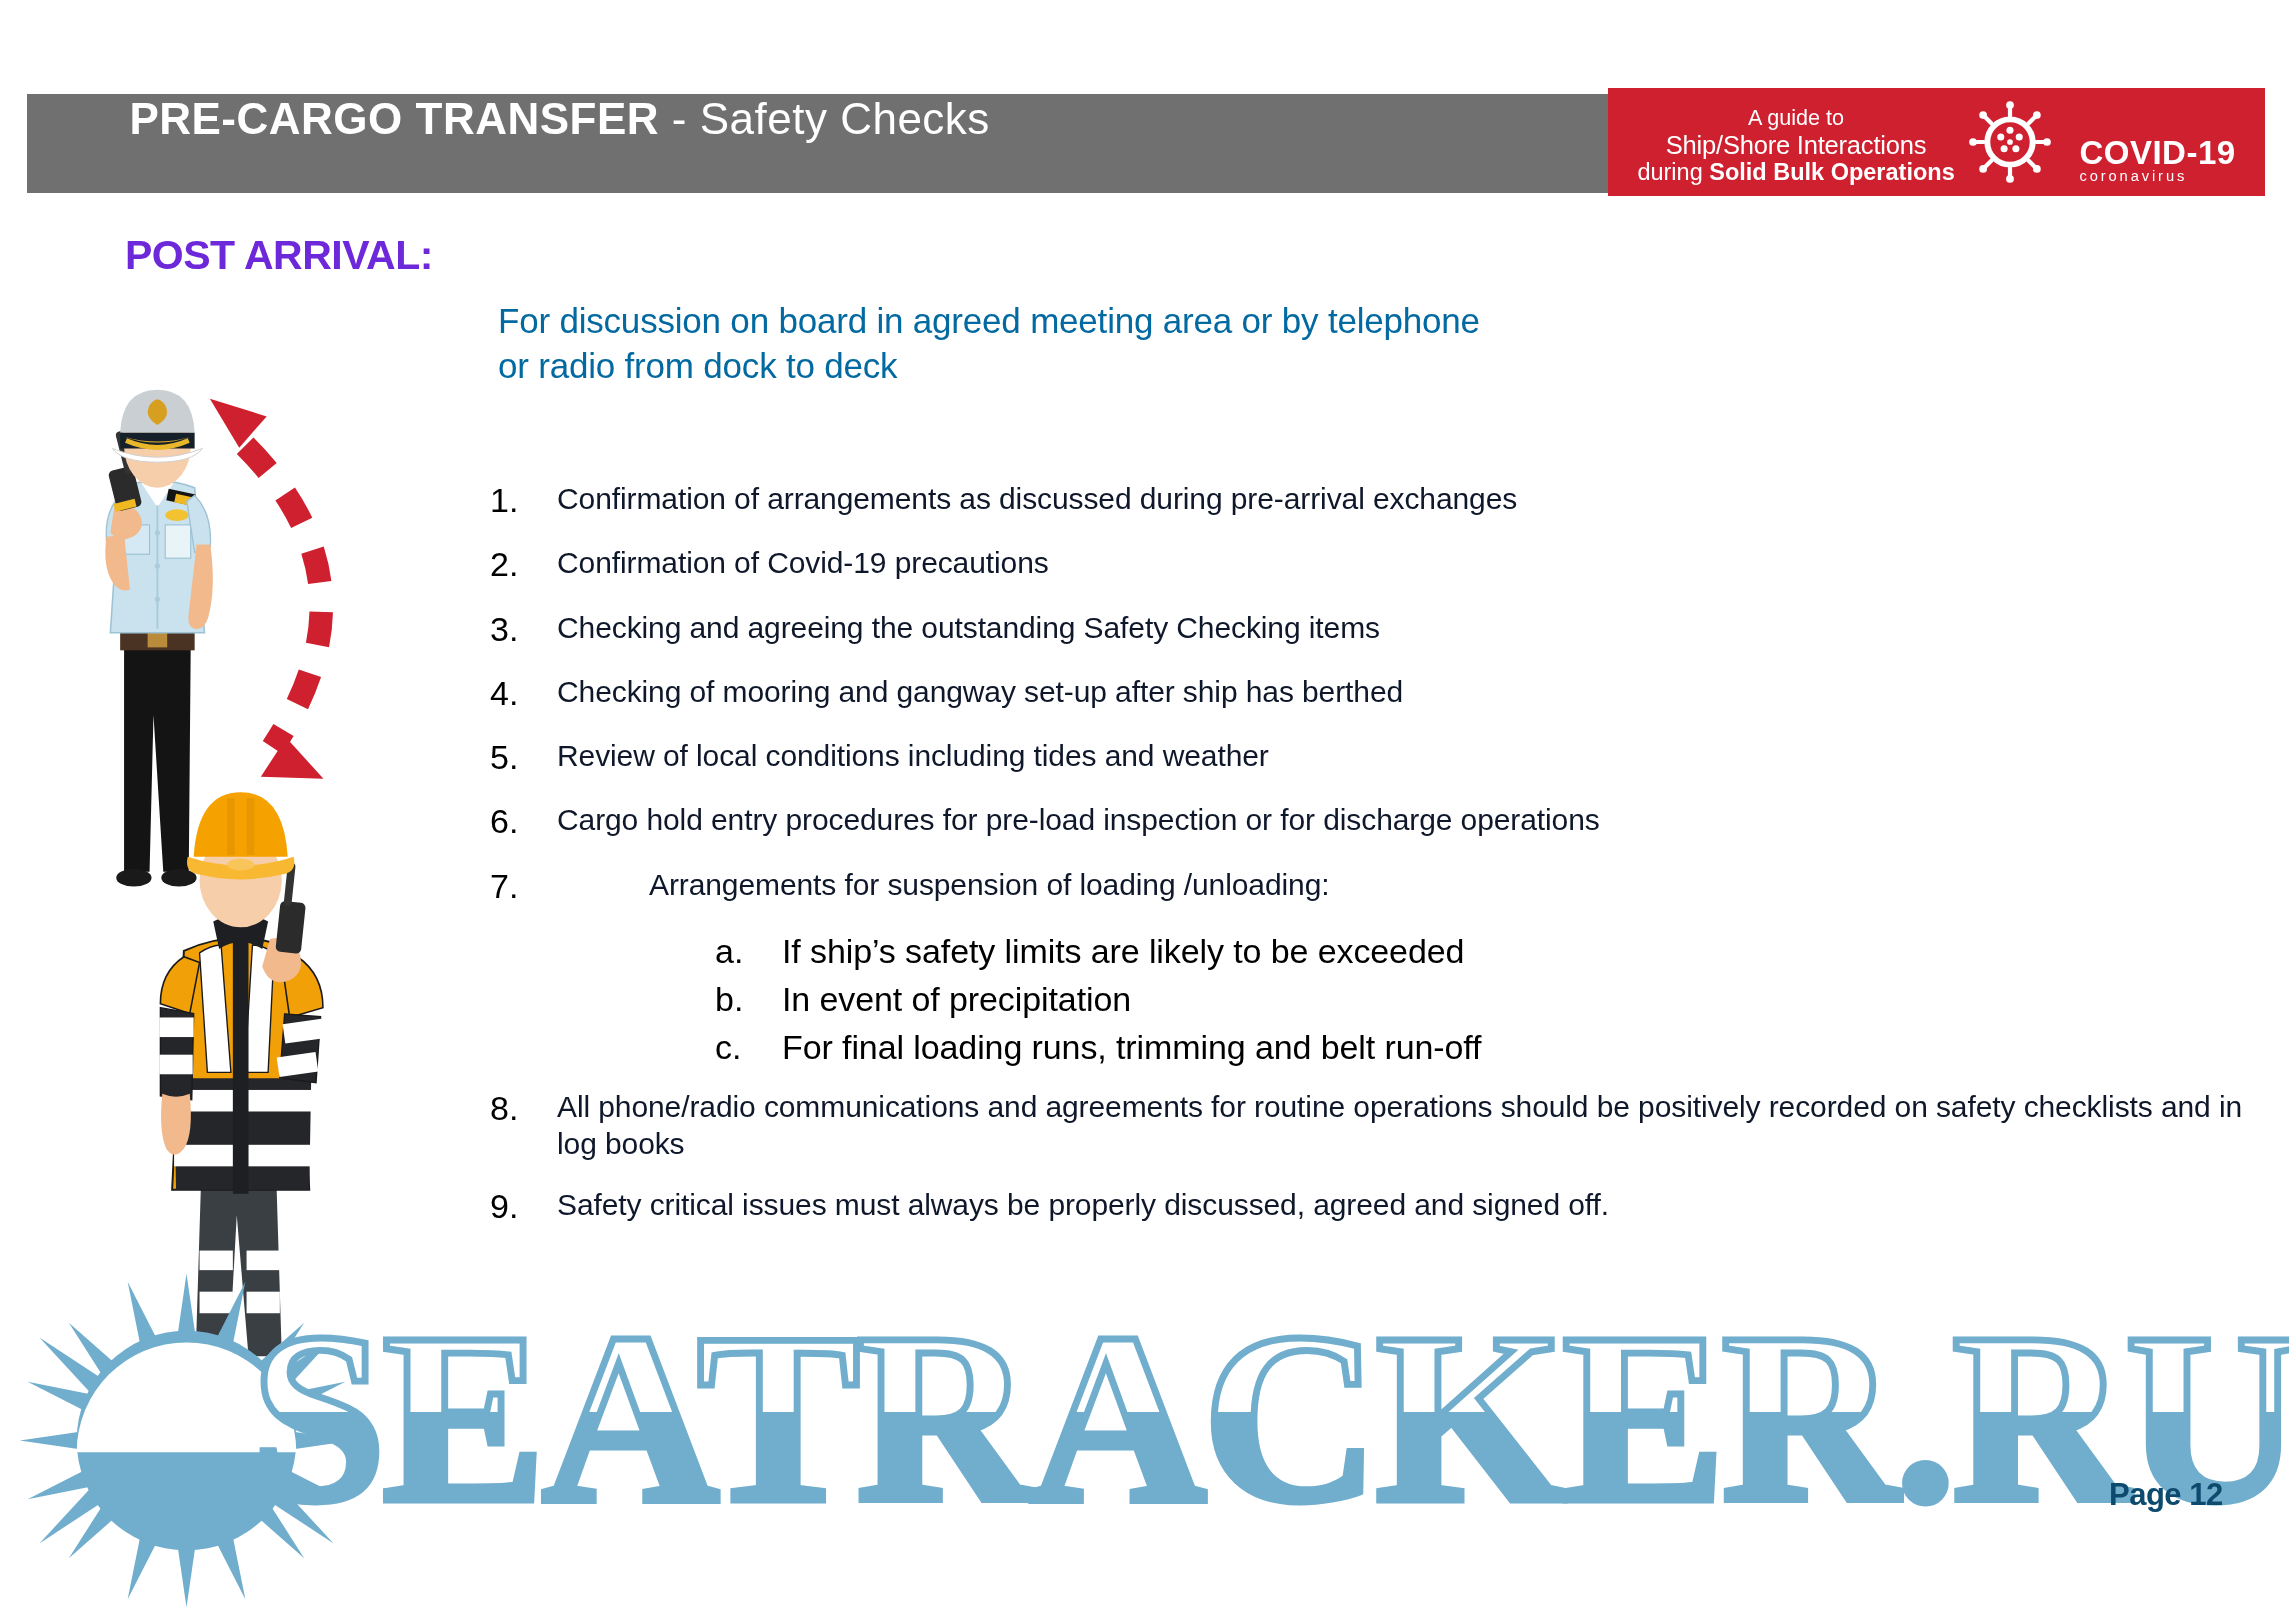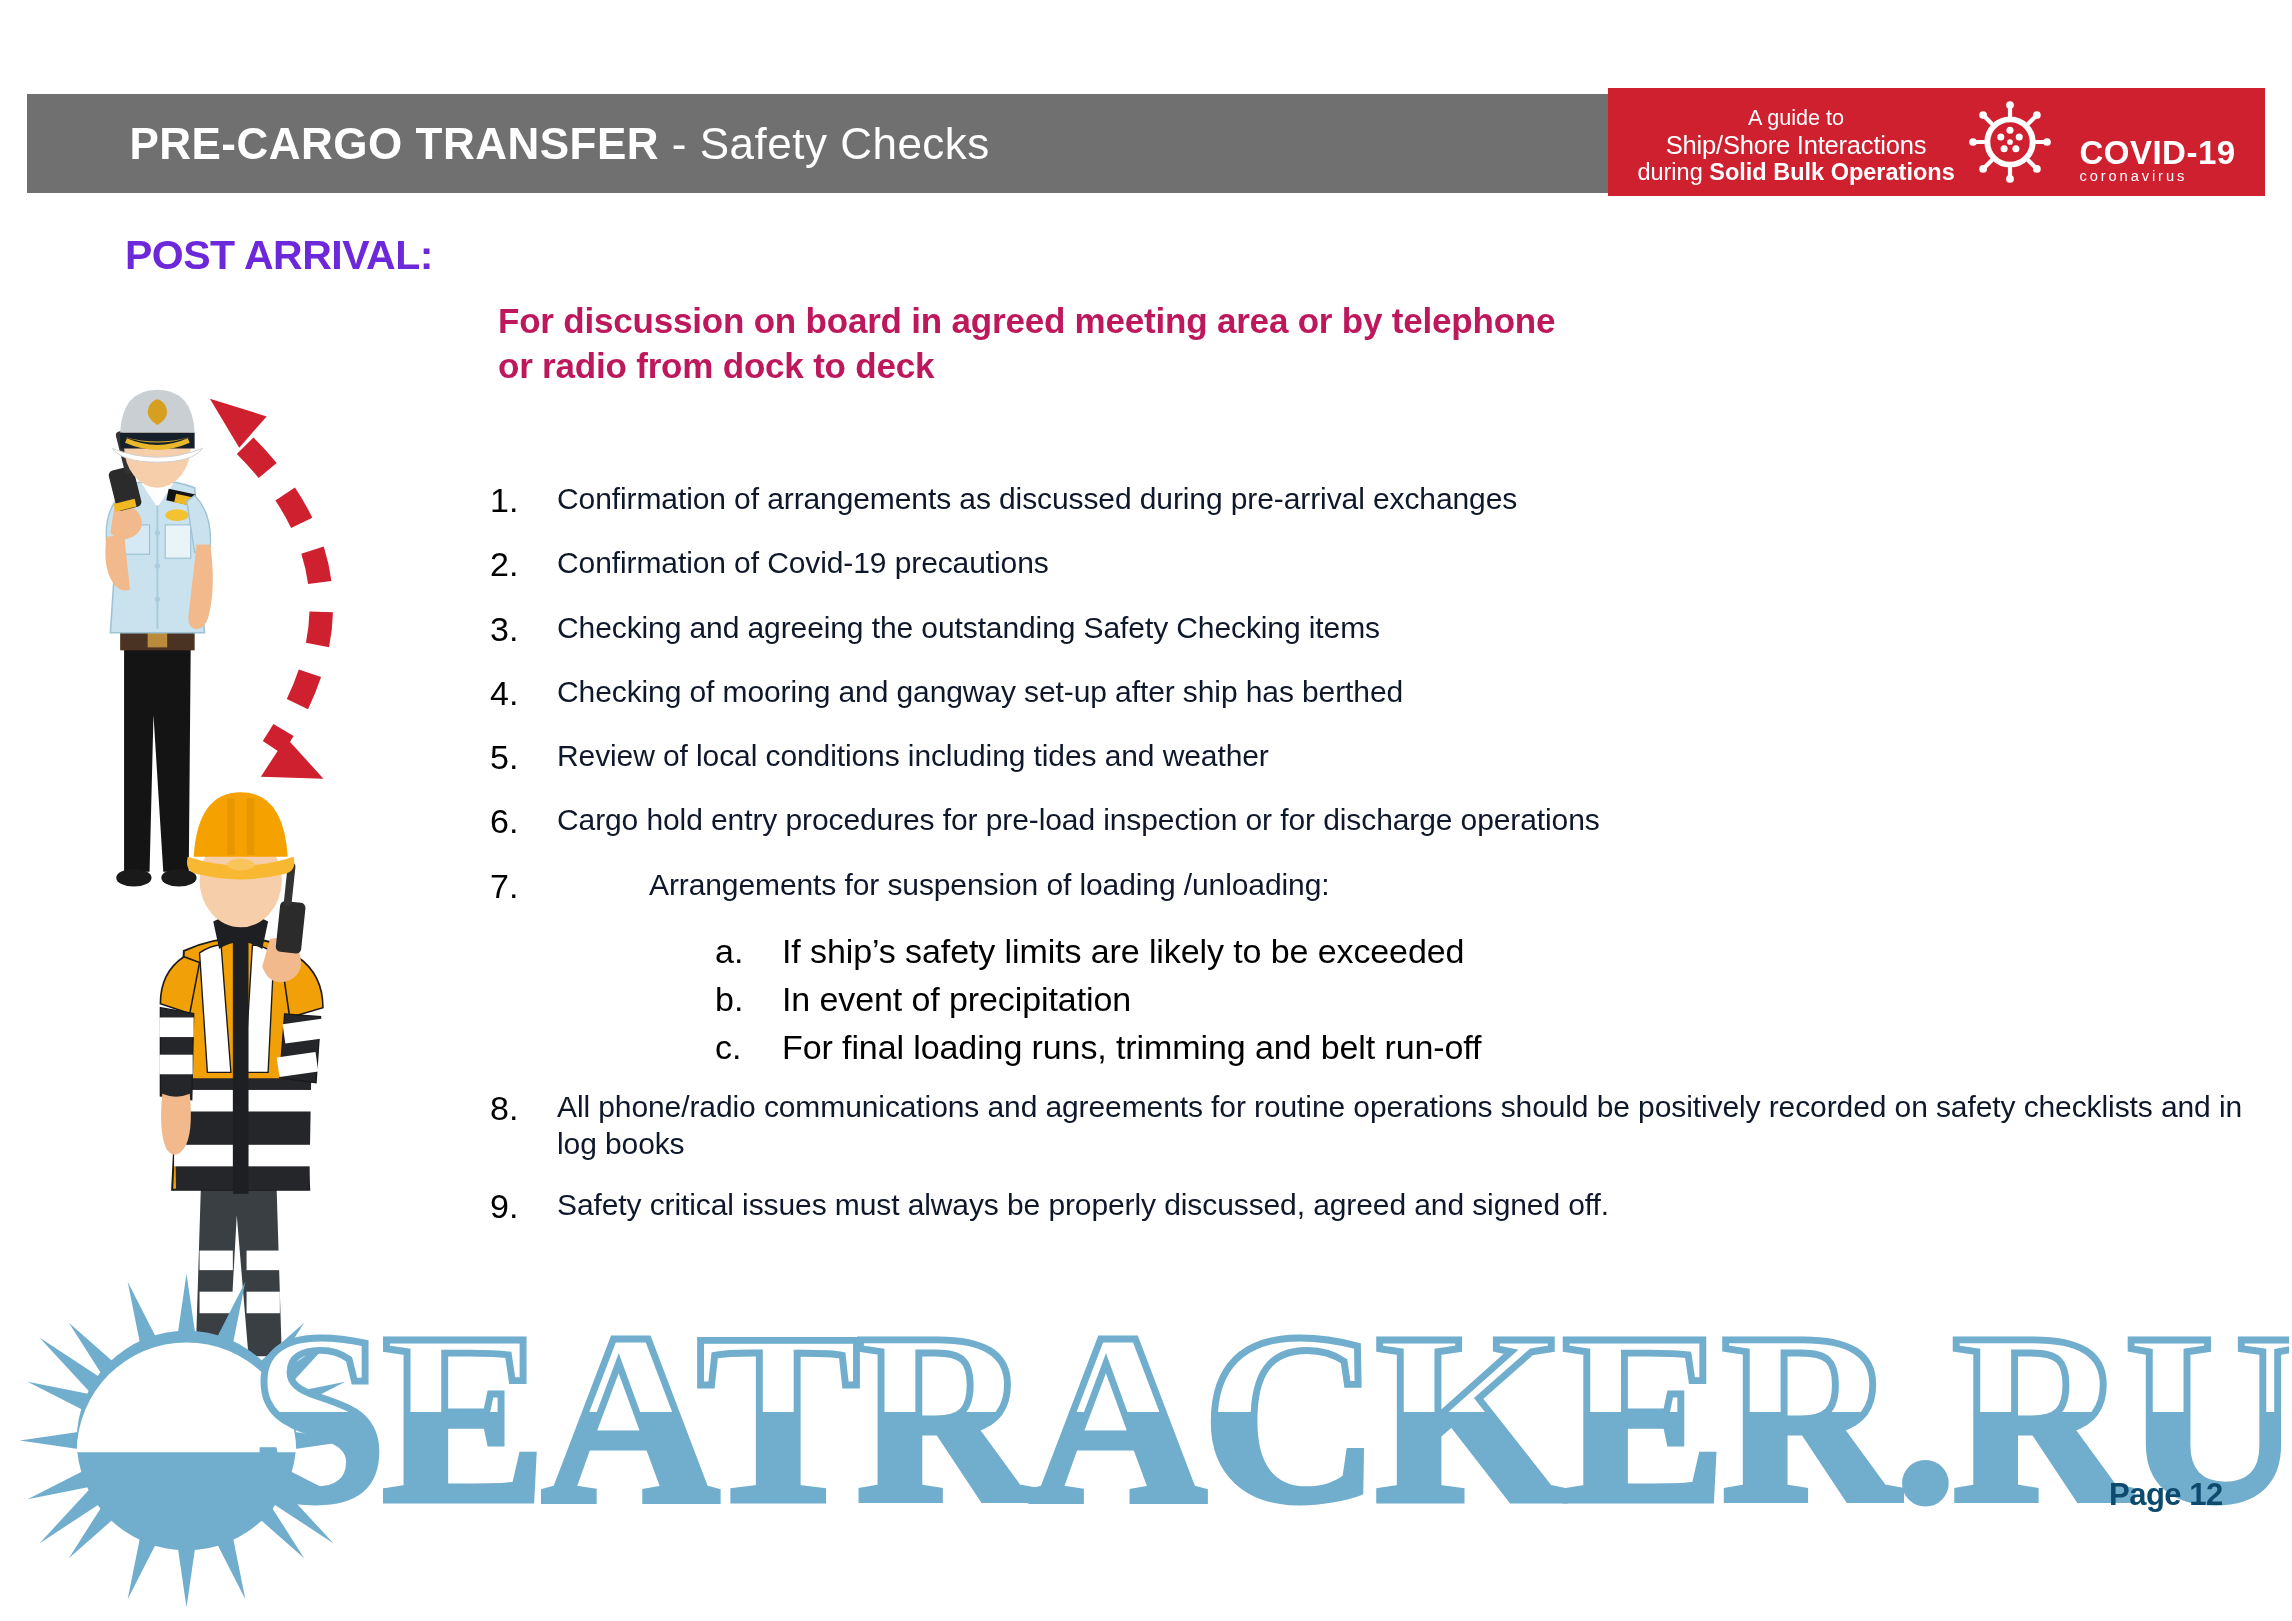--- a/index.html
+++ b/index.html
@@ -20,21 +20,20 @@
 
   
   #header-bar {
     position: absolute;
     left: 27.4px;
     top: 94px;
     width: 1584px;
     height: 99px;
     background: #707070;
     display: flex;
-    align-items: center;
   }
   #header-title {
     margin-left: 102px;
     color: #ffffff;
     font-size: 44px;
     letter-spacing: 0.5px;
     white-space: nowrap;
   }
   #header-title .strong {
     font-weight: bold;
@@ -100,23 +99,23 @@
     color: #6d28d9;
     letter-spacing: -0.5px;
   }
 
   #intro {
     position: absolute;
     left: 498px;
     top: 299px;
     width: 1529px;
     font-size: 35px;
-    font-weight: bold;
+    font-weight: normal;
     line-height: 1.28;
-    color: #be185d;
+    color: #0369a1;
     letter-spacing: -0.2px;
   }
 
   #list {
     position: absolute;
     left: 490px;
     top: 480px;
     width: 1754px;
   }
   .li {

